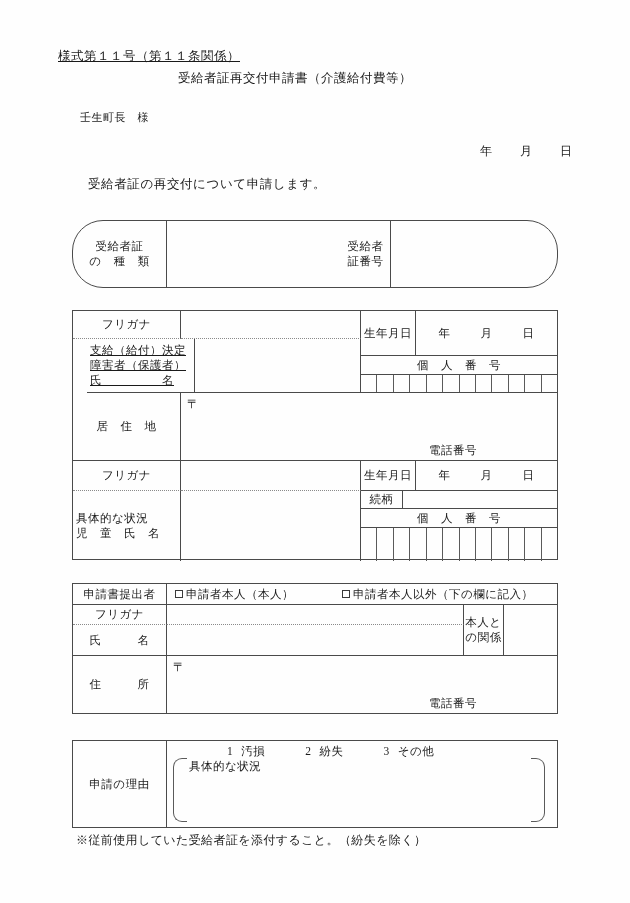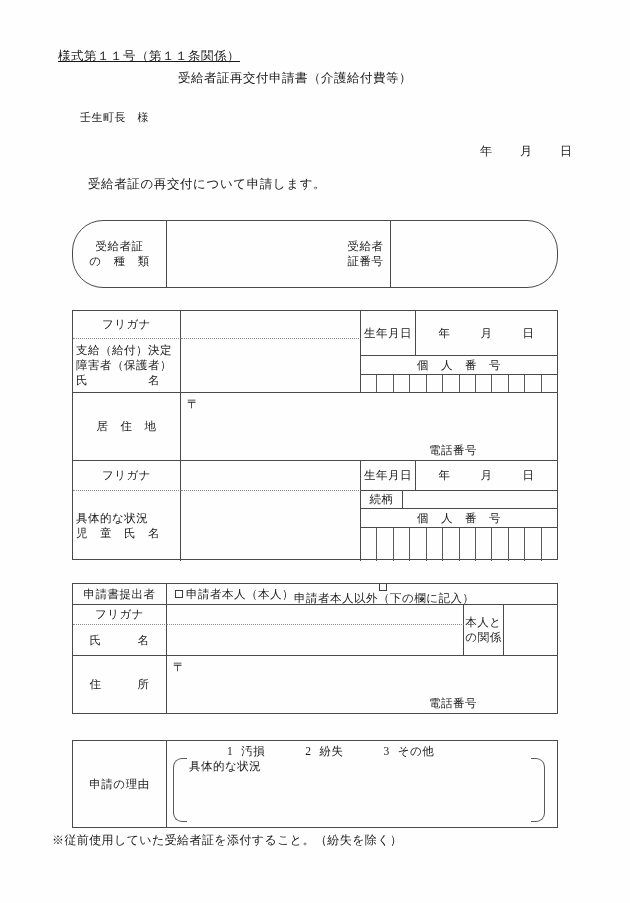--- a/index.html
+++ b/index.html
@@ -60,21 +60,21 @@
   .intro {
     position: absolute;
     left: 88px;
     top: 176px;
     font-size: 12.5px;
     letter-spacing: 0.6px;
     white-space: nowrap;
   }
   .footnote {
     position: absolute;
-    left: 52px;
+    left: 76px;
     top: 832px;
     font-size: 12px;
     letter-spacing: 0.4px;
     white-space: nowrap;
   }
 
   
   .tbl {
     position: absolute;
     border: 1px solid #4a4a4a;
@@ -228,21 +228,21 @@
       <span>生年月日</span>
     </div>
     <div class="cell ctr bb" style="left:343px;top:0;width:141px;height:45px;">
       <div class="yyyy-mm-dd">
         <span>年</span>
         <span>月</span>
         <span>日</span>
       </div>
     </div>
 
-    <div class="cell br bb" style="left:0;top:28px;width:108px;height:54px;padding-left:3px;">
+    <div class="cell br bb" style="left:14px;top:28px;width:108px;height:54px;padding-left:3px;text-decoration:underline;">
       <div class="stack">
         <span class="nowrap">支給（給付）決定</span>
         <span class="nowrap">障害者（保護者）</span>
         <span class="nowrap">氏　　　　　名</span>
       </div>
     </div>
     <div class="cell lft br bb" style="left:108px;top:28px;width:180px;height:54px;padding-left:6px;"></div>
 
     <div class="cell ctr bb" style="left:288px;top:45px;width:196px;height:19px;">
       <span>個　人　番　号</span>
@@ -326,21 +326,21 @@
   <div class="tbl" id="tbl-sub">
 
     <div class="cell ctr br bb" style="left:0;top:0;width:94px;height:21px;">
       <span>申請書提出者</span>
     </div>
     <div class="cell lft bb" style="left:94px;top:0;width:390px;height:21px;padding-left:8px;">
       <div class="chk-group">
         <span class="cb"></span>
         <span>申請者本人（本人）</span>
       </div>
-      <div class="chk-group" style="flex-direction:column;">
+      <div class="chk-group" style="margin-left:48px;">
         <span class="cb"></span>
         <span>申請者本人以外（下の欄に記入）</span>
       </div>
     </div>
 
     <div class="cell ctr br dotted-b" style="left:0;top:21px;width:94px;height:20px;">
       <span>フリガナ</span>
     </div>
     <div class="cell lft br dotted-b" style="left:94px;top:21px;width:297px;height:20px;padding-left:6px;"></div>
 

